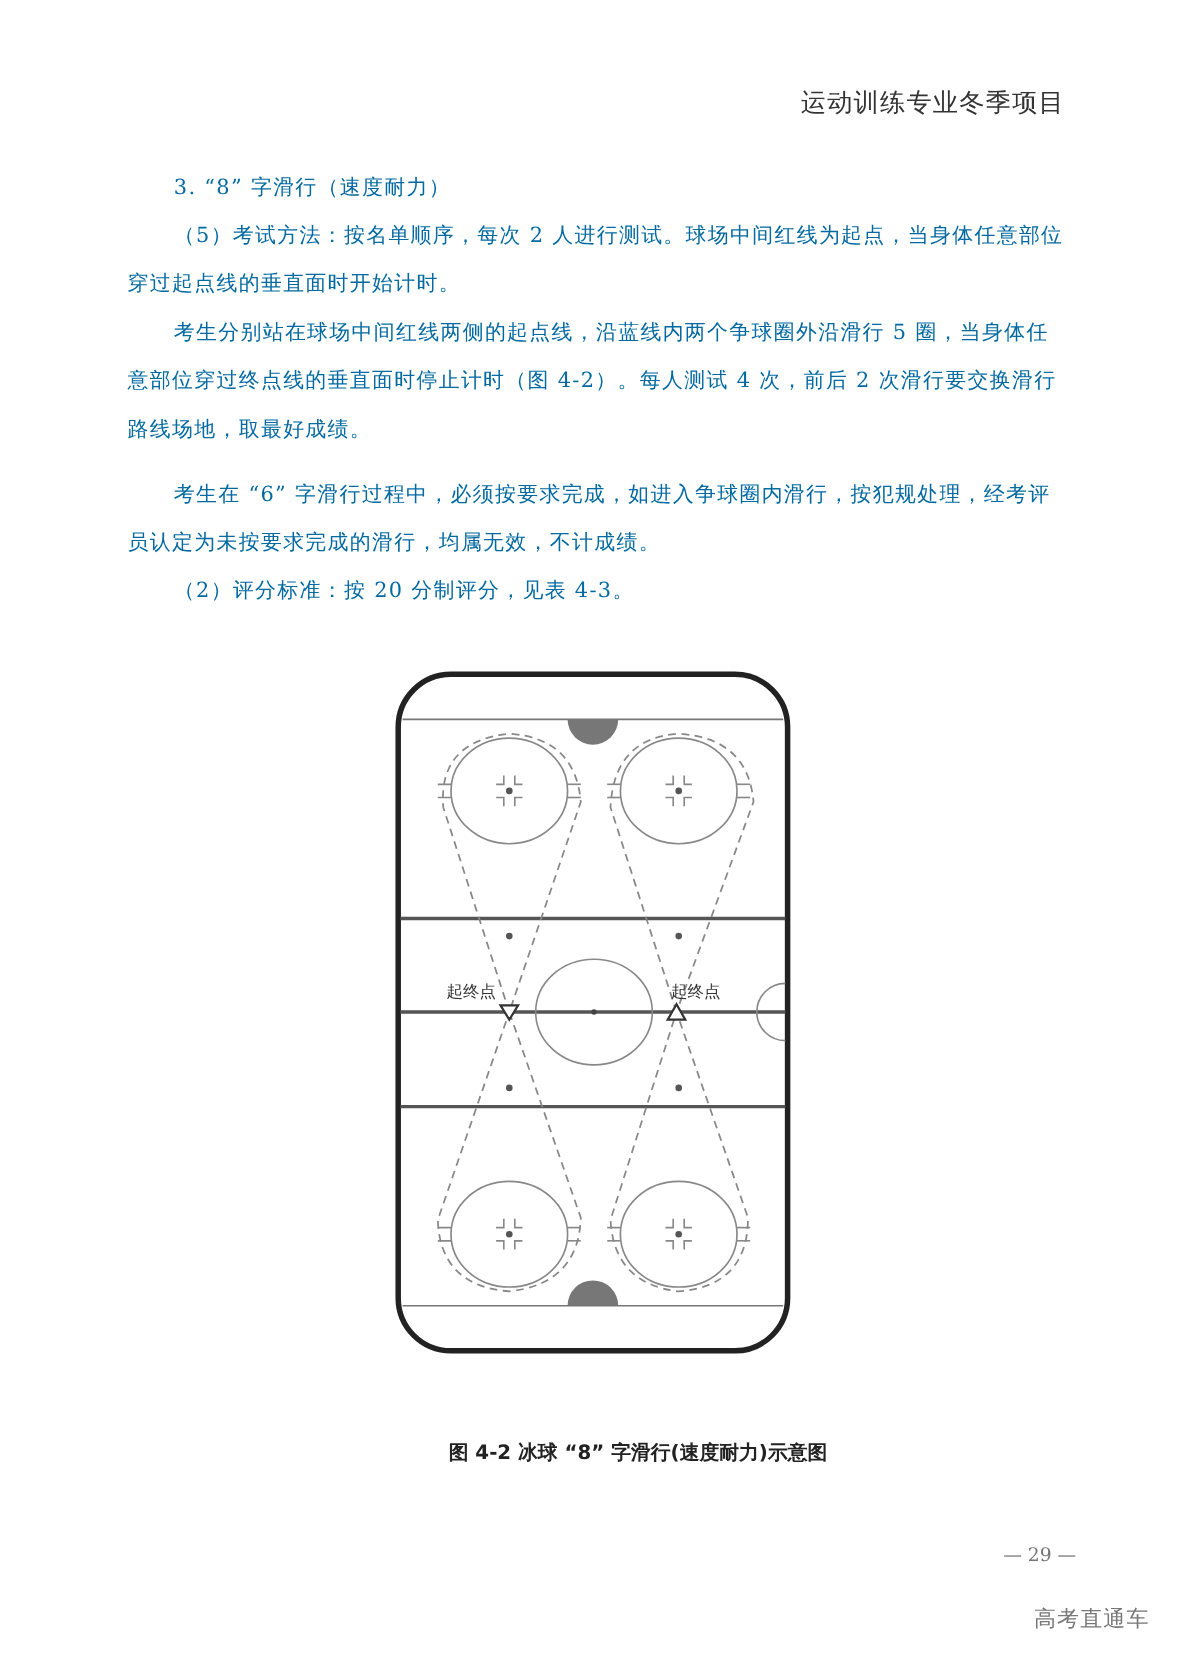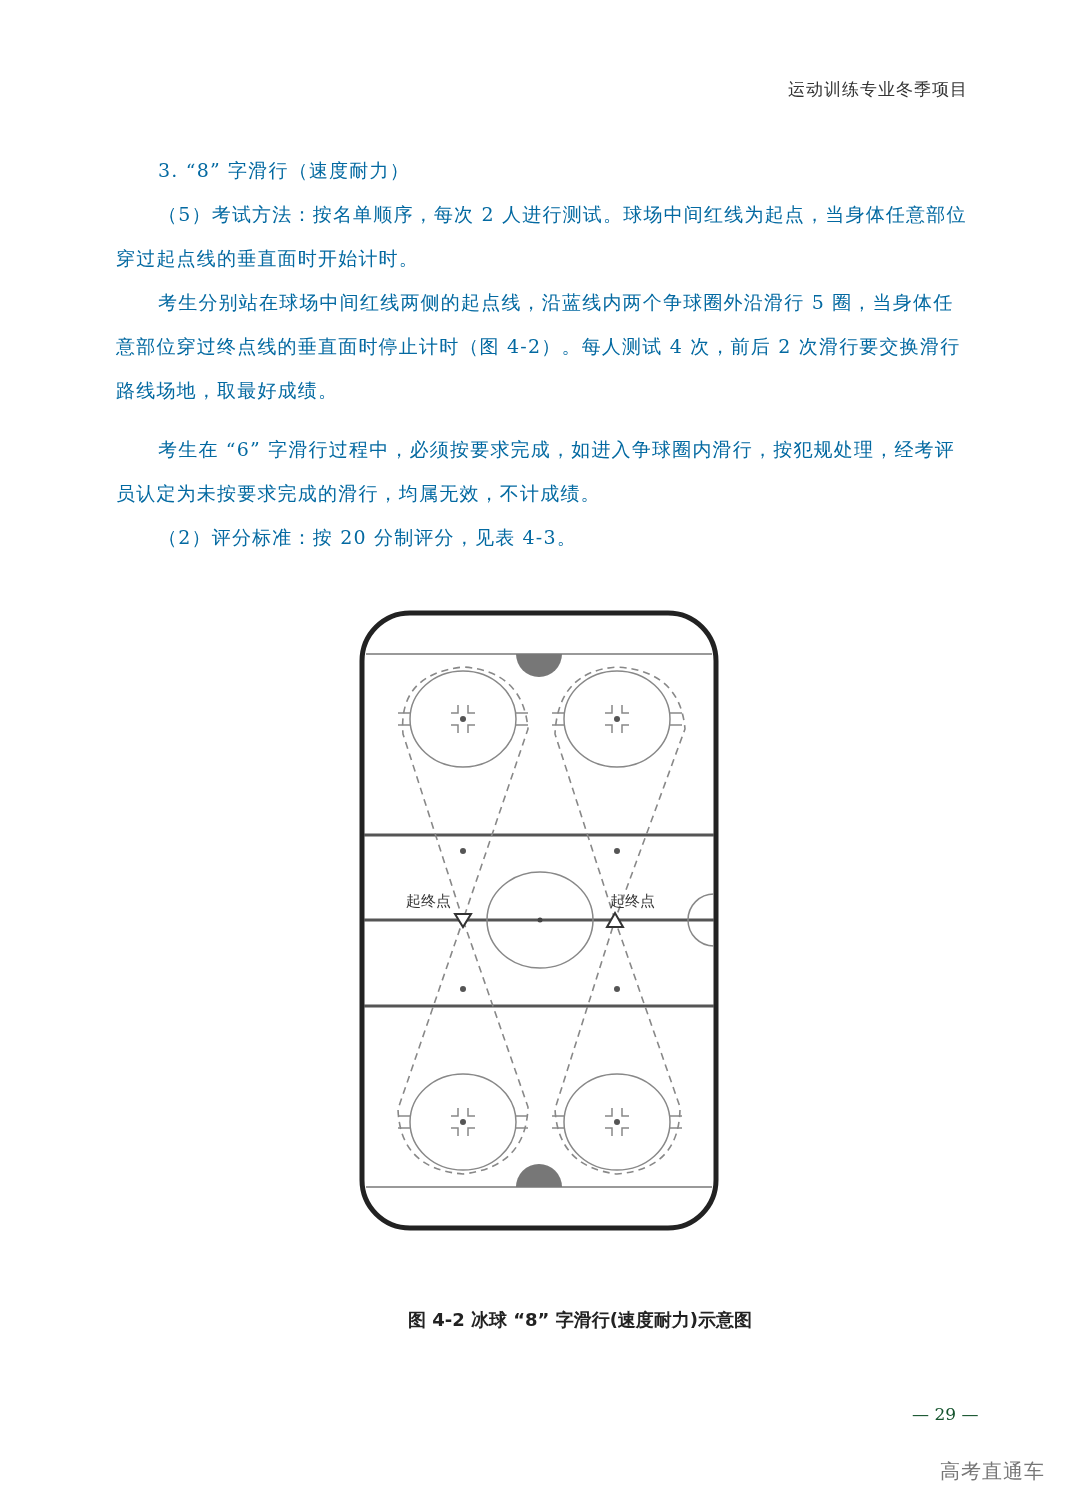--- a/index.html
+++ b/index.html
@@ -1,34 +1,34 @@
 <!DOCTYPE html>
 <html><head>
 <meta charset="utf-8">
 <style>
   html, body { margin: 0; padding: 0; }
   body {
     width: 1080px; height: 1509px; background: #ffffff; position: relative; overflow: hidden;
     font-family: "DejaVu Serif", "Liberation Serif", serif; color: #222;
   }
   .header {
-    position: absolute; right: 112px; top: 78px; font-size: 17px; color: #333; letter-spacing: 1px;
+    position: absolute; right: 112px; top: 78px; font-size: 23px; color: #333; letter-spacing: 1px;
   }
   .para {
     position: absolute; left: 116px; width: 854px; font-size: 19px; line-height: 44px; color: #0369a1;
     letter-spacing: 1.2px;
   }
   .indent { text-indent: 42px; }
   .rink-wrap { position: absolute; left: 358px; top: 609px; width: 362px; height: 625px; }
   .caption {
     position: absolute; left: 0; width: 1080px; top: 1308px; text-align: center;
     font-family: "DejaVu Sans", "Liberation Sans", sans-serif; font-size: 18px; color: #222; font-weight: bold; padding-left: 40px;
   }
   .pagenum {
-    position: absolute; left: 912px; top: 1404px; font-size: 17px; color: #14532d; text-align: right;
+    position: absolute; left: 912px; top: 1404px; font-size: 17px; color: #737373; text-align: right;
   }
   .watermark {
     position: absolute; left: 940px; top: 1458px;
     font-family: "DejaVu Sans", "Liberation Sans", sans-serif; font-size: 20px; color: #777; letter-spacing: 1px;
   }
   .label-start {
     font-family: "DejaVu Sans", "Liberation Sans", sans-serif; font-size: 15px; fill: #333;
   }
 </style>
 </head>

